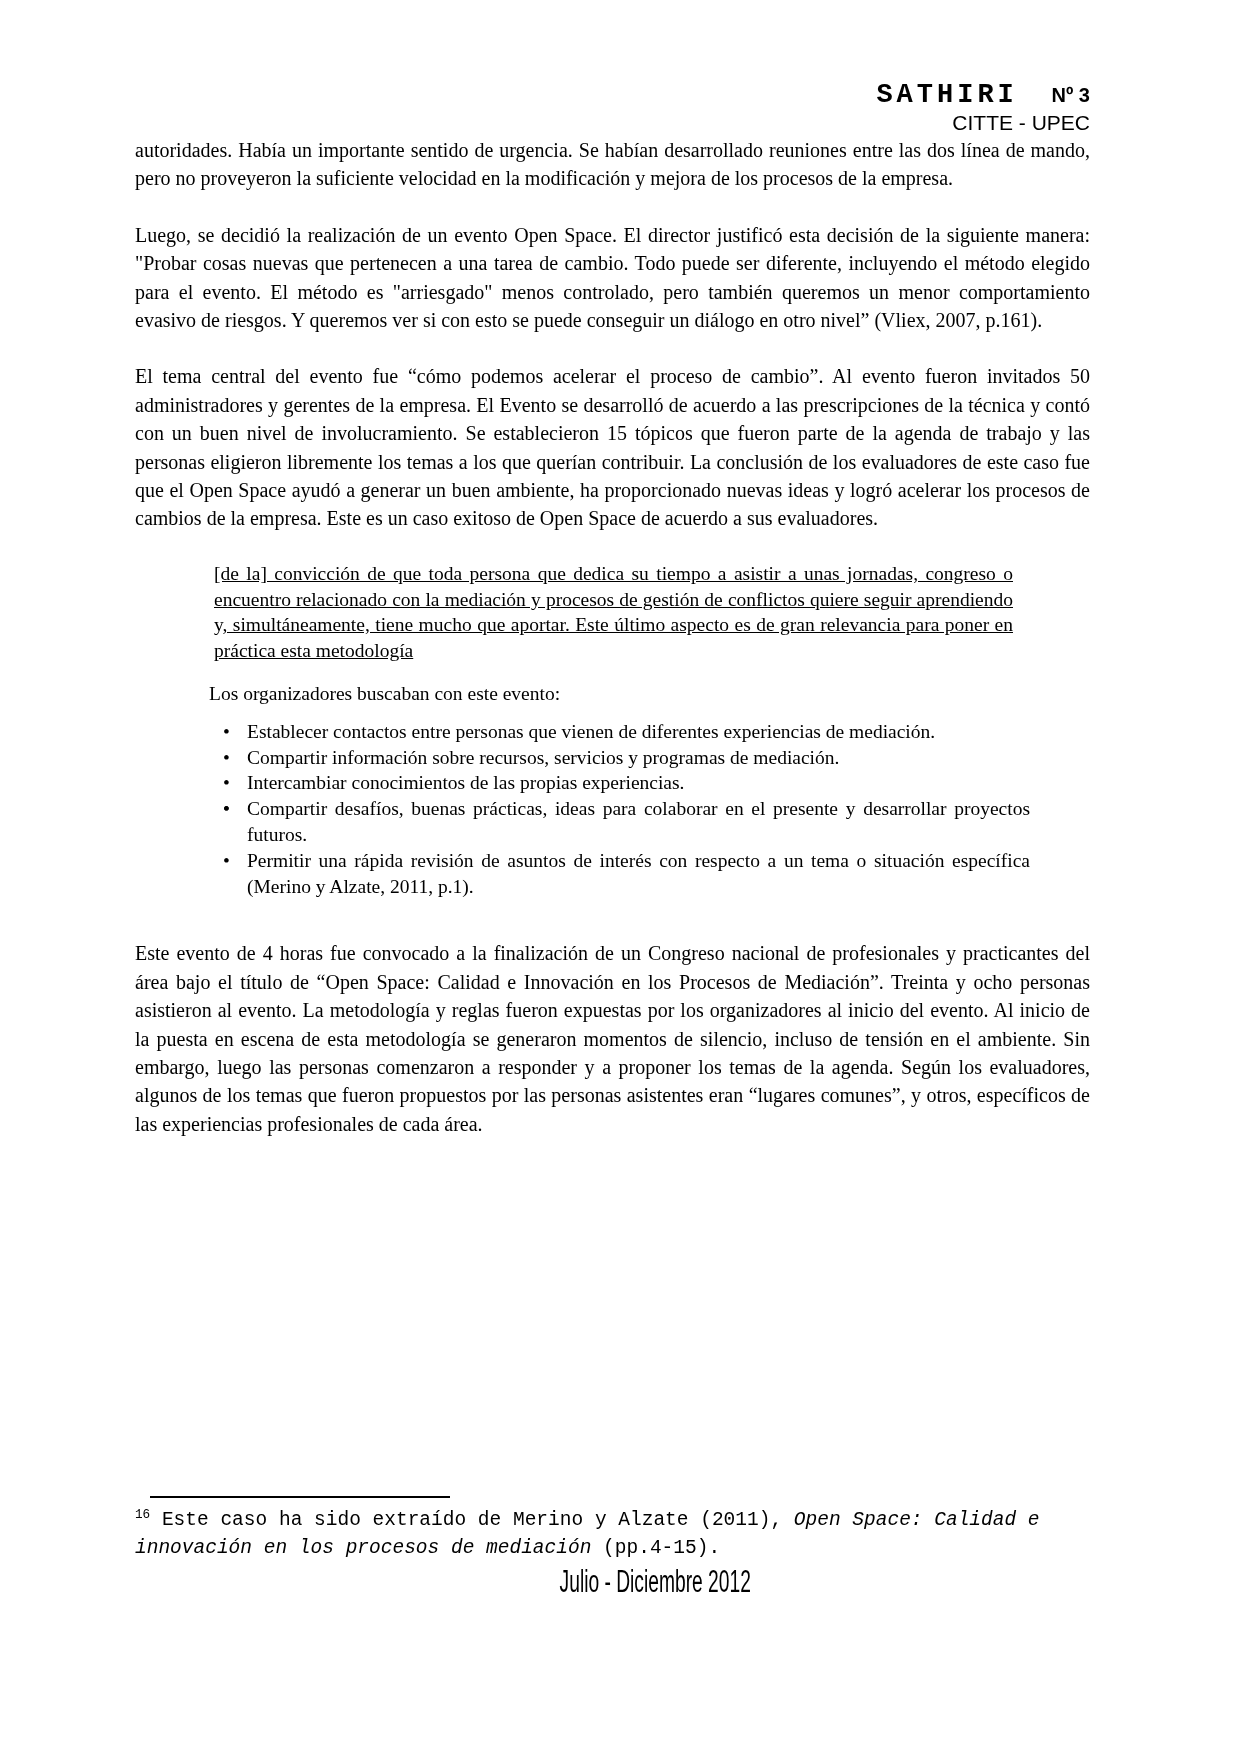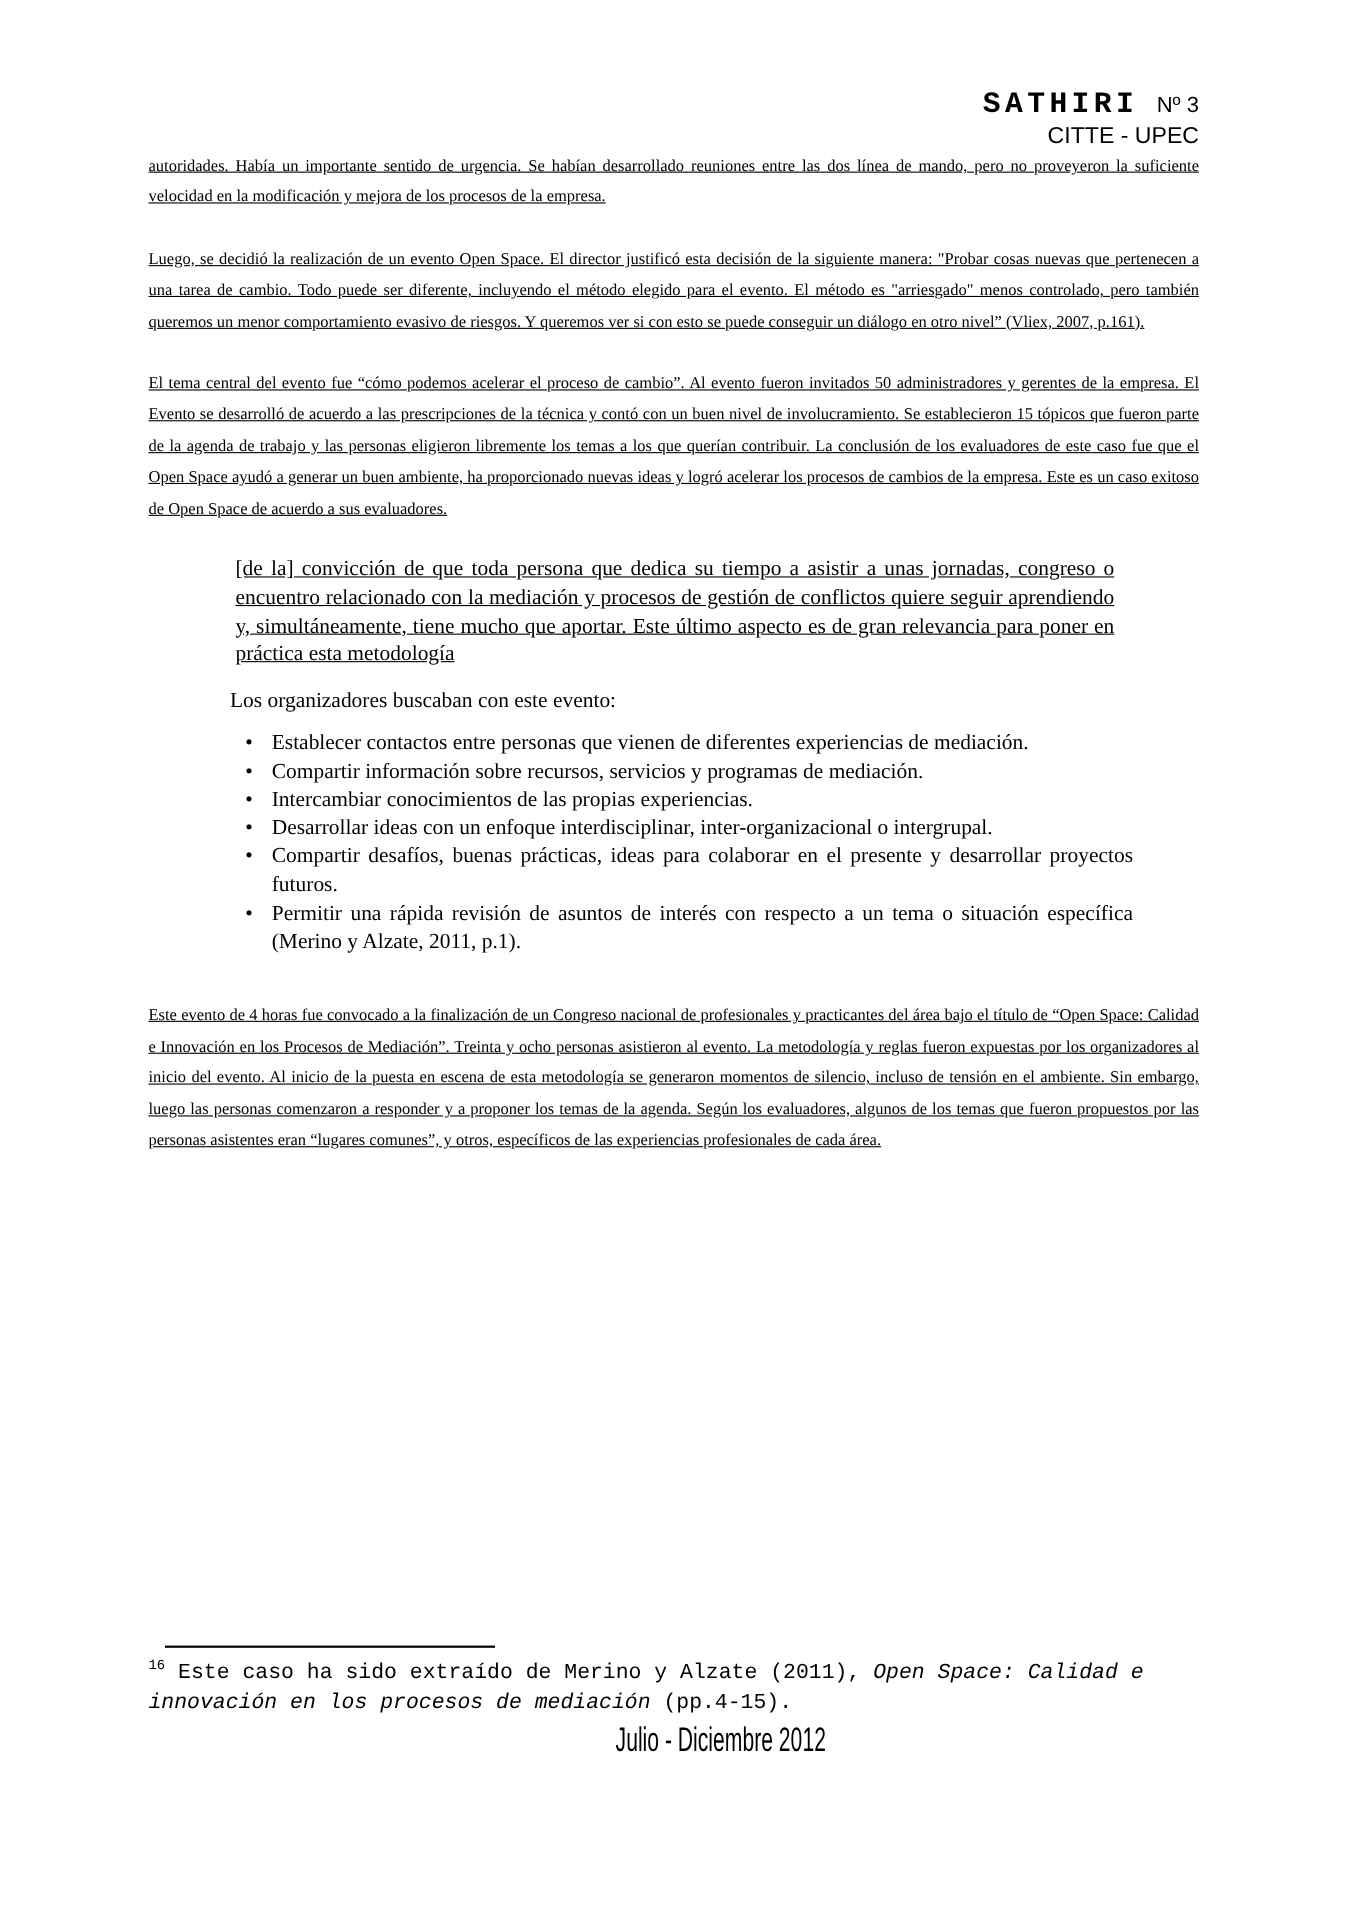--- a/index.html
+++ b/index.html
@@ -20,35 +20,34 @@
   .page-header { padding-top:78px; text-align:right; }
   .journal-line { font-size:27px; line-height:30px; }
   .journal-title {
     font-weight:700;
     letter-spacing:4px;
     font-family:Liberation Mono, monospace;
   }
   .issue-number {
     font-family:"Liberation Sans", sans-serif;
     font-size:20px;
-    font-weight:400;
+    font-weight:700;
     letter-spacing:0;
-    margin-left:10px;
+    margin-left:27px;
   }
   .institution {
     font-family:"Liberation Sans", sans-serif;
     font-size:21px; line-height:26px;
   }
   
   .bodytext p.para {
     margin:0 0 28px 0;
-    font-size:15px;
+    font-size:20px;
     line-height:28.4px;
     text-align:justify;
-    text-decoration:underline;
   }
   .section-heading {
     margin:50px 0 42px 0;
     font-size:21.5px;
     font-weight:700;
   }
   .section-heading sup, .fn sup {
     font-size:0.65em;
     vertical-align:super;
     line-height:0;
@@ -144,21 +143,20 @@
           <li>
             <span class="bullet-glyph">•</span>
             <span>Compartir información sobre recursos, servicios y programas de mediación.</span>
           </li>
           <li>
             <span class="bullet-glyph">•</span>
             <span>Intercambiar conocimientos de las propias experiencias.</span>
           </li>
           <li>
             <span class="bullet-glyph">•</span>
-            <span>Desarrollar ideas con un enfoque interdisciplinar, inter-organizacional o intergrupal.</span>
           </li>
           <li>
             <span class="bullet-glyph">•</span>
             <span>Compartir desafíos, buenas prácticas, ideas para colaborar en el presente y desarrollar proyectos futuros.</span>
           </li>
           <li>
             <span class="bullet-glyph">•</span>
             <span>Permitir una rápida revisión de asuntos de interés con respecto a un tema o situación específica (Merino y Alzate, 2011, p.1).</span>
           </li>
         </ul>

